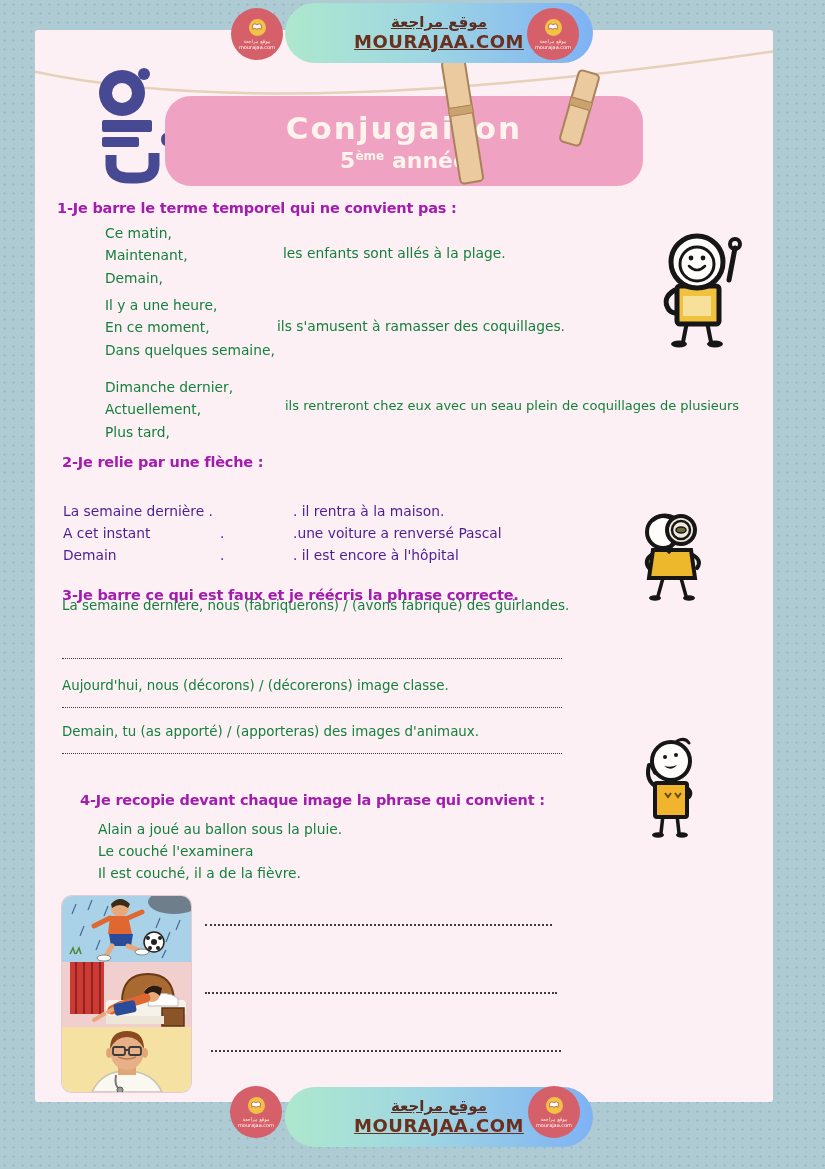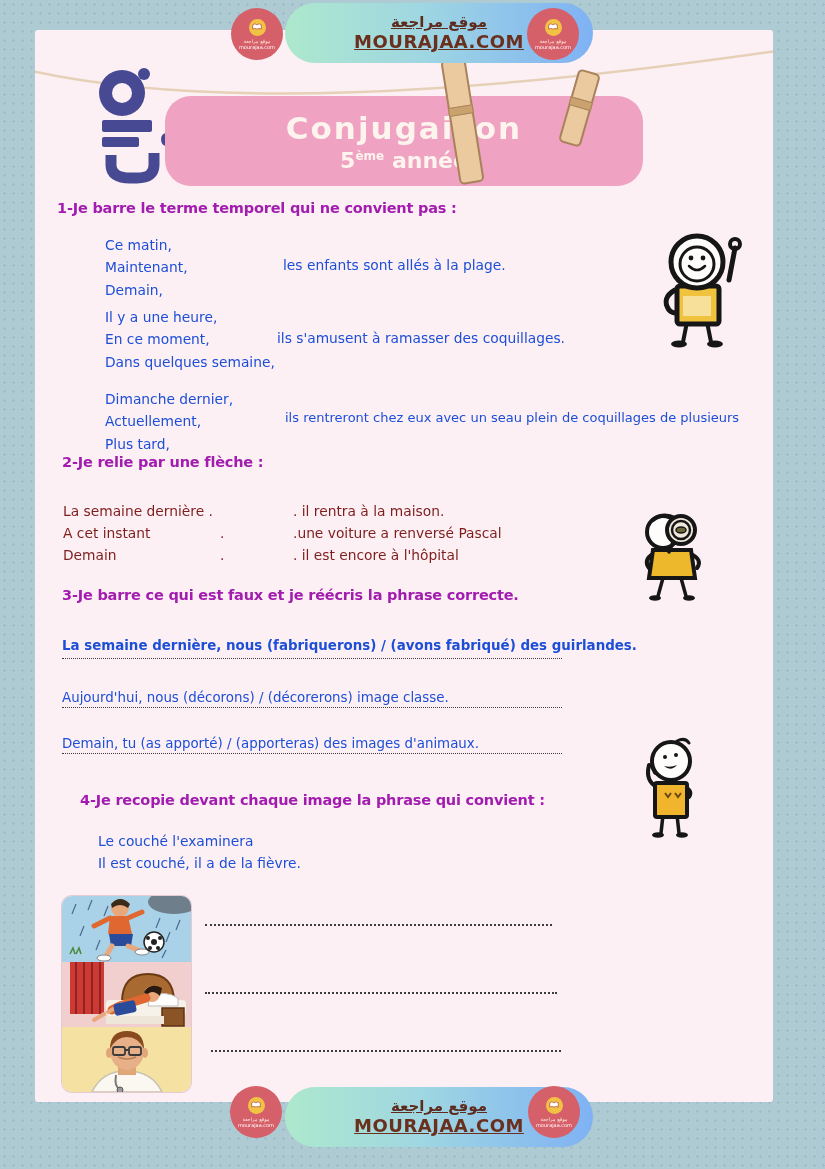--- a/index.html
+++ b/index.html
@@ -29,27 +29,27 @@
   .pin2{left:533px;top:40px;width:19px;height:72px;transform:rotate(16deg);}
   .title-banner{position:absolute;left:130px;top:66px;width:478px;height:90px;background:#efa2c1;border-radius:26px;z-index:2;
     display:flex;flex-direction:column;align-items:center;justify-content:center;color:#fdf4ee;}
   .title-banner .t{font-size:31px;font-weight:bold;letter-spacing:2px;}
   .title-banner .s{font-size:22px;font-weight:bold;margin-top:2px;}
   .title-banner .s sup{font-size:12px;}
   .logo{position:absolute;left:55px;top:35px;width:185px;height:125px;z-index:2;}
   .logo-text{position:absolute;left:70px;top:60px;font-size:23px;font-weight:bold;color:#474a92;}
   
   .h{position:absolute;font-size:14.5px;font-weight:bold;color:#a21caf;letter-spacing:-0.2px;white-space:nowrap;}
-  .txt{position:absolute;font-size:13.8px;color:#1d4ed8;white-space:nowrap;margin-top:12px;}
+  .txt{position:absolute;font-size:13.8px;color:#15803d;white-space:nowrap;}
   .opts div{line-height:22.4px;}
   .dotline{position:absolute;height:0;border-bottom:2px dotted #3d3d3d;}
   .row2{display:flex;line-height:22px;}
   .row2 .l{width:157px;}
   .row2 .d{width:73px;}
-  .ex2wrap{position:absolute;left:28px;top:470px;font-size:13.8px;color:#7f1d1d;}
+  .ex2wrap{position:absolute;left:28px;top:470px;font-size:13.8px;color:#4c1d95;}
   .ex4list div{line-height:22px;}
   .imgpanel{position:absolute;left:27px;top:866px;width:129px;height:196px;border-radius:10px;overflow:hidden;
     box-shadow:0 0 0 1px #e4cbd2;}
   .imgpanel svg{display:block;}
   .fig{position:absolute;}
 </style>
 </head>
 <body>
 
 <div class="stage">
@@ -154,21 +154,21 @@
       <circle cx="30" cy="22" r="16" fill="#fffdfb" stroke="#161616" stroke-width="4"></circle>
       <path d="M20,10 Q30,2 42,8" fill="none" stroke="#161616" stroke-width="4" stroke-linecap="round"></path>
       <circle cx="48" cy="20" r="14" fill="#efe8da" stroke="#161616" stroke-width="4"></circle>
       <circle cx="48" cy="20" r="9" fill="none" stroke="#161616" stroke-width="2.5"></circle>
       <ellipse cx="48" cy="20" rx="5" ry="3" fill="#6a6a3a" stroke="#161616" stroke-width="1.5"></ellipse>
       <line x1="40" y1="32" x2="36" y2="42" stroke="#161616" stroke-width="3.5" stroke-linecap="round"></line>
     </svg>
 
     <div class="h" style="left:27px;top:557px;">3-Je barre ce qui est faux et je réécris la phrase correcte.</div>
 
-    <div class="txt" style="left:27px;top:596px;font-size:13.4px;font-weight:bold;">La semaine dernière, nous (fabriquerons) / (avons fabriqué) des guirlandes.</div>
+    <div class="txt" style="left:27px;top:568px;font-size:13.4px;">La semaine dernière, nous (fabriquerons) / (avons fabriqué) des guirlandes.</div>
     <div class="dotline" style="left:27px;top:628px;width:500px;border-bottom-width:1.5px;"></div>
 
     <div class="txt" style="left:27px;top:648px;font-size:13.4px;">Aujourd'hui, nous (décorons) / (décorerons) image classe.</div>
     <div class="dotline" style="left:27px;top:677px;width:500px;border-bottom-width:1.5px;"></div>
 
     <div class="txt" style="left:27px;top:694px;font-size:13.4px;">Demain, tu (as apporté) / (apporteras) des images d'animaux.</div>
     <div class="dotline" style="left:27px;top:723px;width:500px;border-bottom-width:1.5px;"></div>
 
     <svg class="fig" style="left:598px;top:705px;" width="72" height="105" viewBox="0 0 72 105">
       <line x1="30" y1="80" x2="28" y2="98" stroke="#161616" stroke-width="3.5" stroke-linecap="round"></line>
@@ -184,20 +184,21 @@
       <path d="M44,6 Q52,2 56,8" fill="none" stroke="#161616" stroke-width="3" stroke-linecap="round"></path>
       <circle cx="32" cy="22" r="2" fill="#161616"></circle>
       <circle cx="43" cy="20" r="2" fill="#161616"></circle>
       <path d="M31,31 Q38,37 44,30 Q38,33 31,31 Z" fill="#161616"></path>
       <line x1="18" y1="30" x2="22" y2="38" stroke="#161616" stroke-width="3.5" stroke-linecap="round"></line>
     </svg>
 
     <div class="h" style="left:45px;top:762px;">4-Je recopie devant chaque image la phrase qui convient :</div>
 
     <div class="txt ex4list" style="left:63px;top:788px;">
+      <div>Alain a joué au ballon sous la pluie.</div>
       <div>Le couché l'examinera</div>
       <div>Il est couché, il a de la fièvre.</div>
     </div>
 
     <div class="imgpanel">
       <svg width="129" height="66" viewBox="0 0 129 66">
         <rect width="129" height="66" fill="#a9d2e8"></rect>
         <ellipse cx="112" cy="6" rx="26" ry="12" fill="#6e7e8a"></ellipse>
         <g stroke="#4a6a92" stroke-width="1.2">
           <line x1="14" y1="8" x2="10" y2="18"></line>

